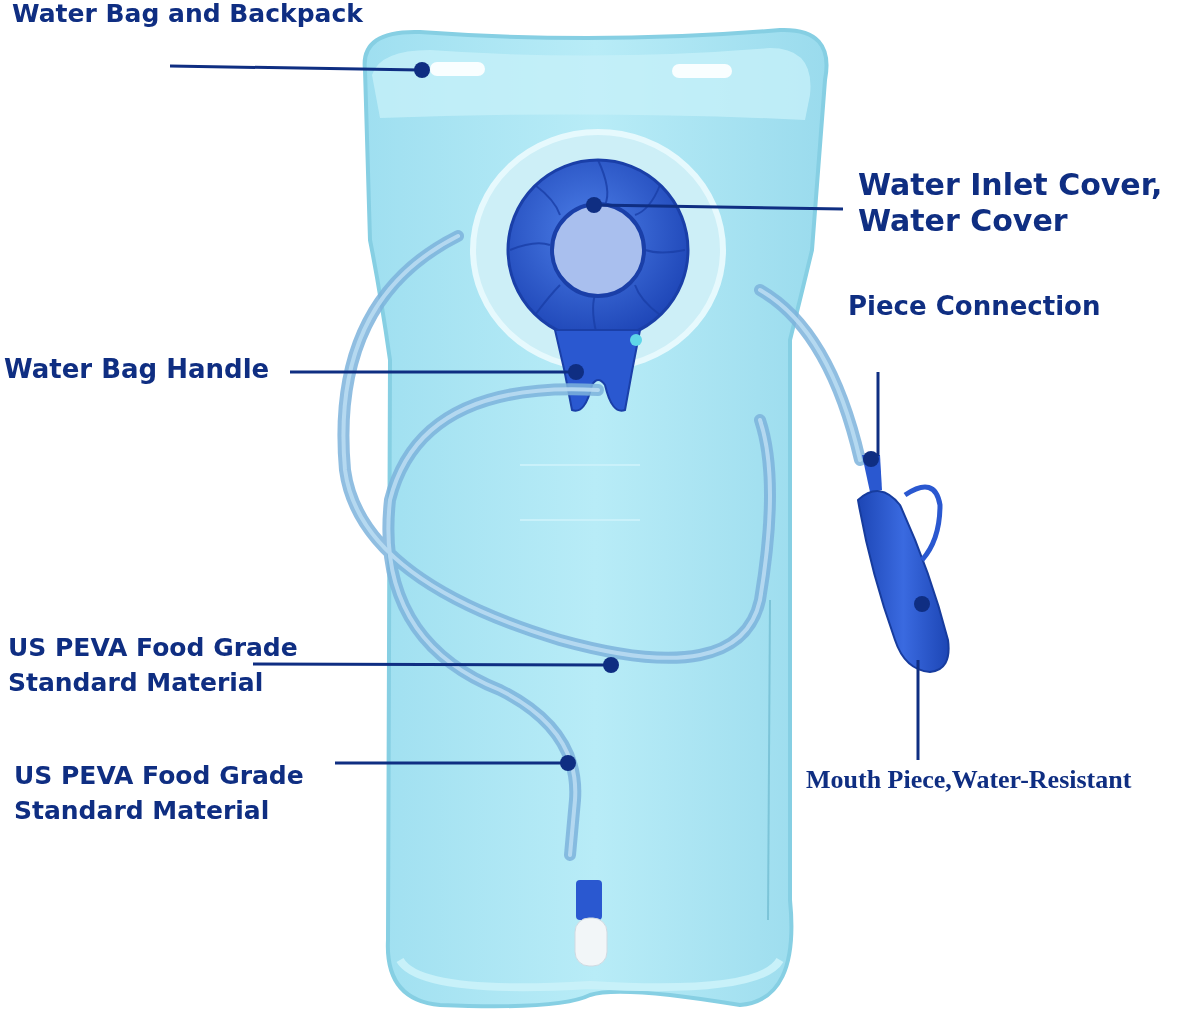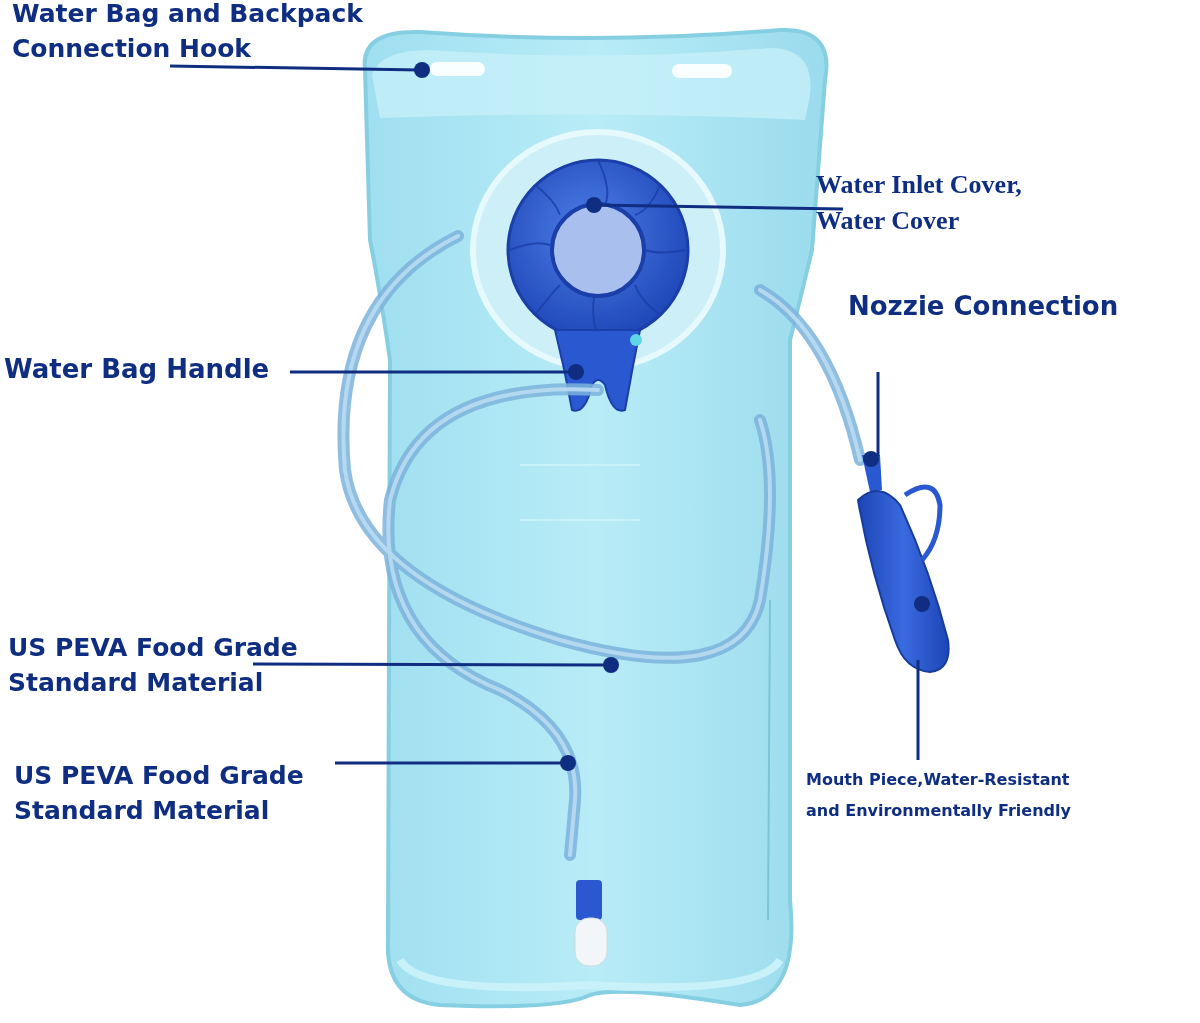--- a/index.html
+++ b/index.html
@@ -2,21 +2,21 @@
 <html><head>
   <meta charset="utf-8">
   <style>
     html, body { margin: 0; padding: 0; background: #ffffff; }
     body { width: 1200px; height: 1023px; position: relative; overflow: hidden;
            font-family: "DejaVu Sans", sans-serif; }
     #art { position: absolute; left: 0; top: 0; width: 1200px; height: 1023px; }
     .label { position: absolute; color: #0f2e82; font-weight: bold; font-size: 25px;
              line-height: 35px; white-space: nowrap; letter-spacing: 0px; }
     .label span { display: block; }
-    .label.small { font-size: 16px; line-height: 31px; }
+    .label.small { font-size: 26px; line-height: 31px; font-family: Liberation Serif, serif; }
   </style>
 </head>
 <body>
 
 <svg id="art" viewBox="0 0 1200 1023" xmlns="http://www.w3.org/2000/svg">
   <defs>
     <linearGradient id="bagGrad" x1="0" y1="0" x2="1" y2="0">
       <stop offset="0" stop-color="#9fdff0"></stop>
       <stop offset="0.5" stop-color="#b8ecf7"></stop>
       <stop offset="1" stop-color="#9adbed"></stop>
@@ -111,42 +111,40 @@
     <line x1="335" y1="763" x2="568" y2="763"></line>
     <circle cx="568" cy="763" r="8" stroke="none"></circle>
 
     <line x1="918" y1="660" x2="918" y2="760"></line>
     <circle cx="922" cy="604" r="8" stroke="none"></circle>
   </g>
 </svg>
 
 <div class="label" style="left:12px; top:-4px;">
   <span>Water Bag and Backpack</span>
-  <span>Connection Hook</span>
 </div>
 
-<div class="label" style="left:816px; top:167px; font-size:26px; line-height:36px;font-family:Liberation Serif, serif;">
+<div class="label" style="left:858px; top:167px; font-size:30px; line-height:36px;">
   <span>Water Inlet Cover,</span>
   <span>Water Cover</span>
 </div>
 
 <div class="label" style="left:848px; top:288px; font-size:26px; line-height:36px;">
-  <span>Nozzie Connection</span>
+  <span>Piece Connection</span>
 </div>
 
 <div class="label" style="left:4px; top:352px; font-size:26px;">
   <span>Water Bag Handle</span>
 </div>
 
 <div class="label" style="left:8px; top:630px;">
   <span>US PEVA Food Grade</span>
   <span>Standard Material</span>
 </div>
 
 <div class="label" style="left:14px; top:758px;">
   <span>US PEVA Food Grade</span>
   <span>Standard Material</span>
 </div>
 
 <div class="label small" style="left:806px; top:764px;">
   <span>Mouth Piece,Water-Resistant</span>
-  <span>and Environmentally Friendly</span>
 </div>
 
 </body></html>

